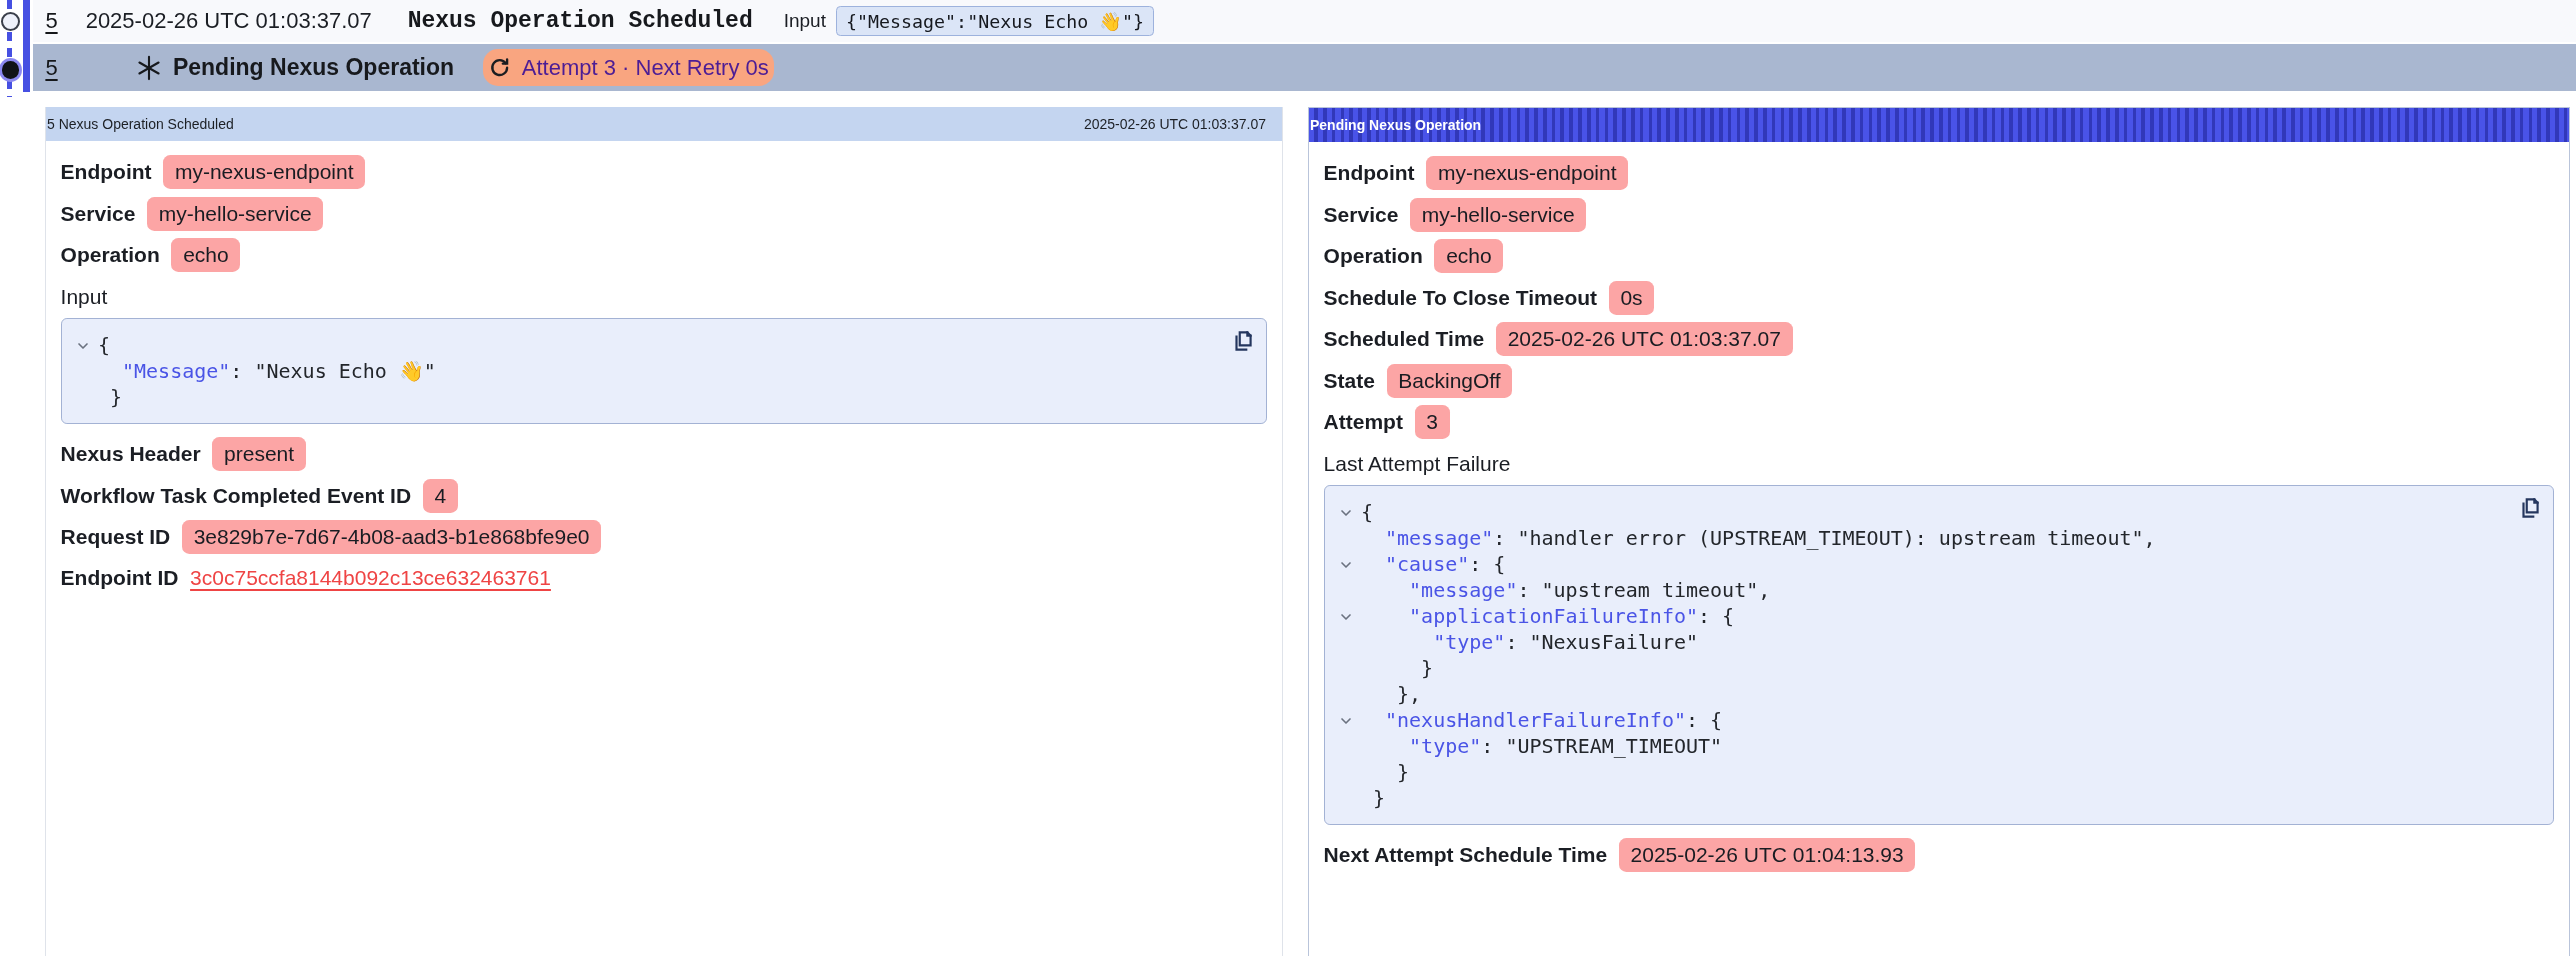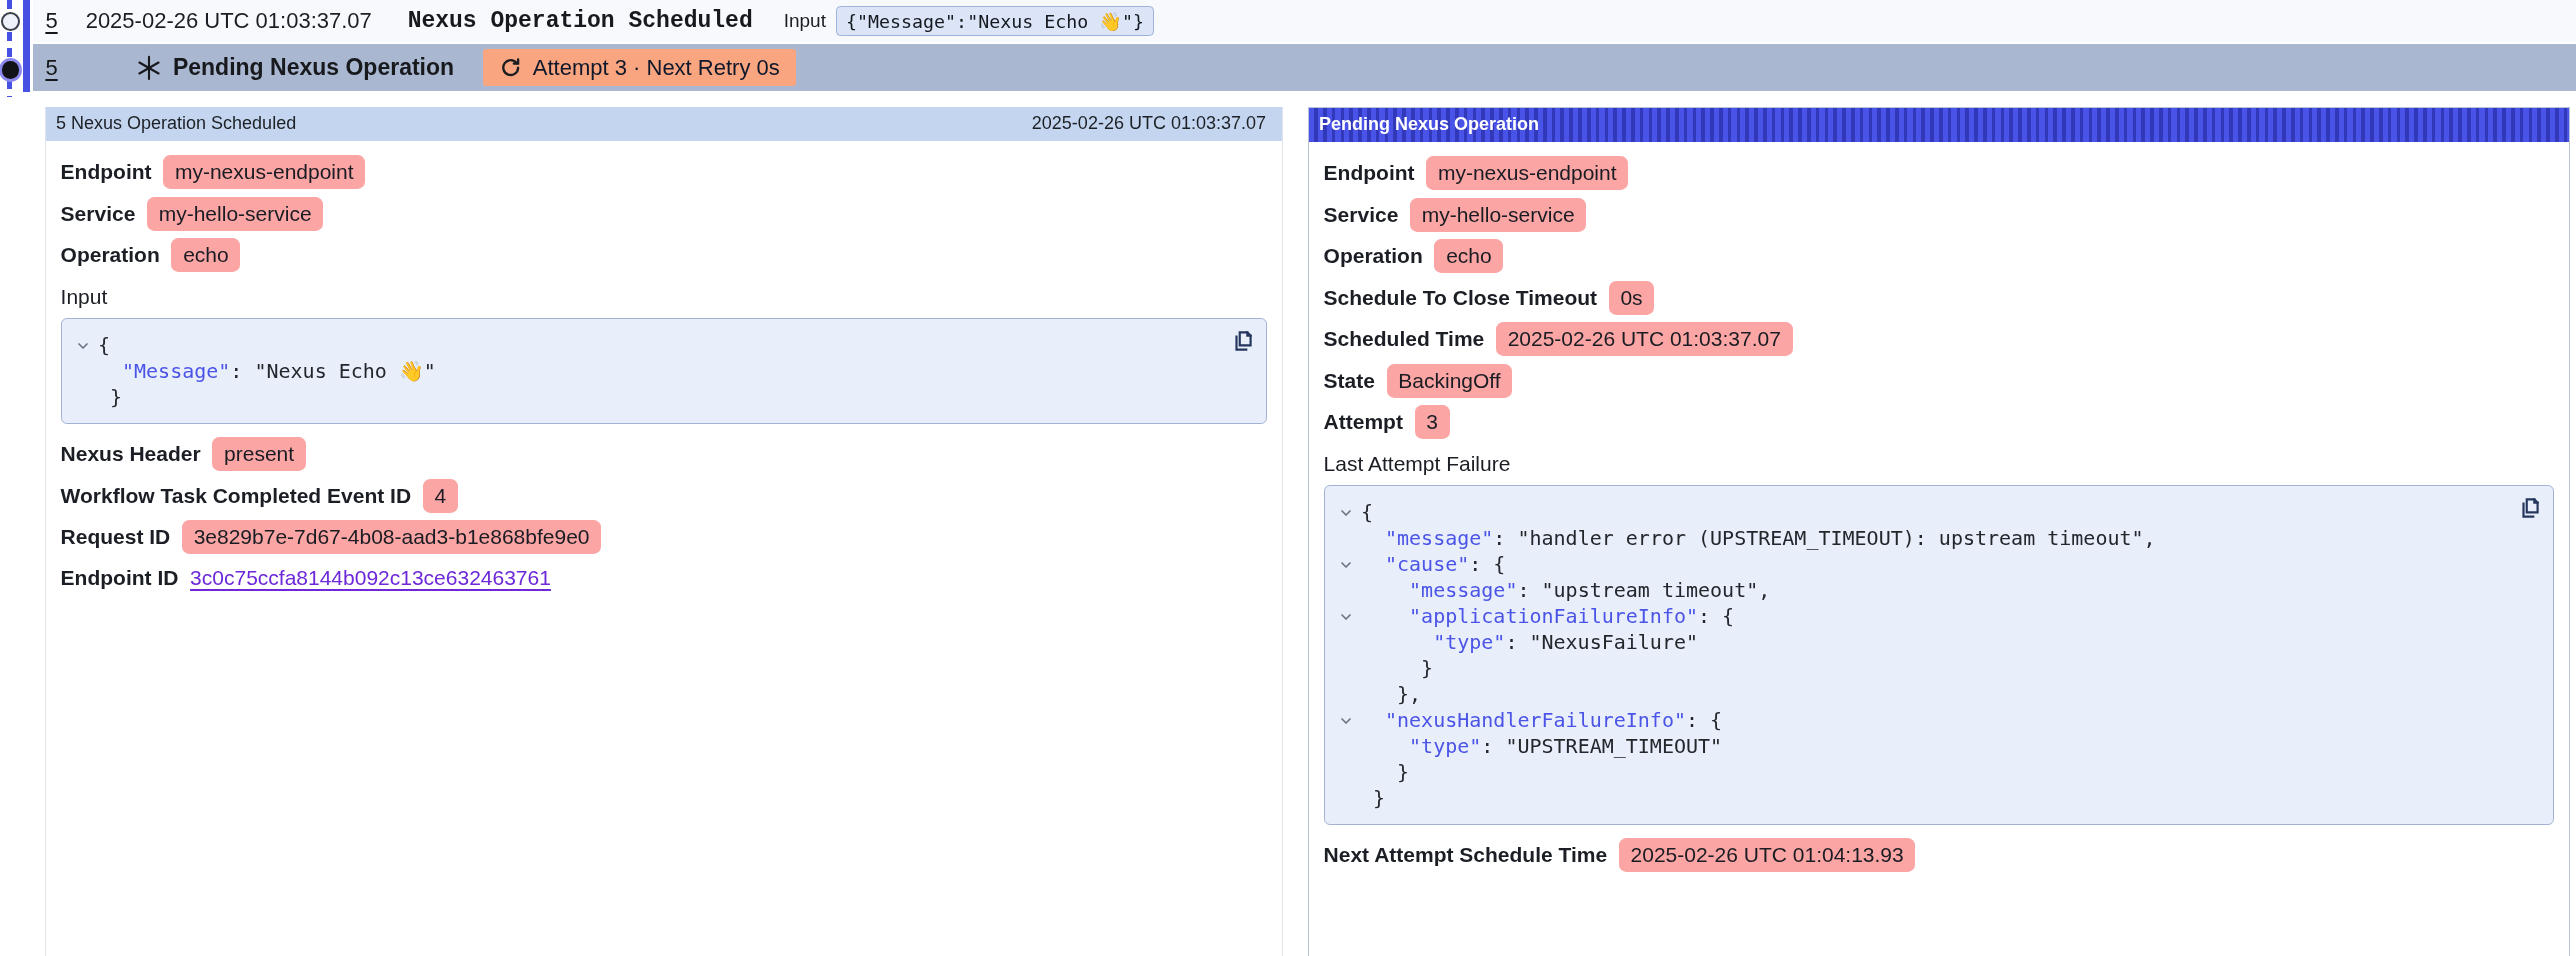--- a/index.html
+++ b/index.html
@@ -25,38 +25,38 @@
     text-underline-offset:3.7px;text-decoration-thickness:1.5px;cursor:pointer;}
   .event-time{margin-left:28px;font-size:22px;color:#1b1e24;width:289px;}
   .event-title{font-size:23px;font-weight:bold;color:#17191d;}
   .hrow-1 .event-title{margin-left:33px;font-family:Liberation Mono, monospace;}
   .event-input-label{margin-left:31px;font-size:19px;color:#1b1e24;}
   .event-input-chip{margin-left:10.3px;font-family:"DejaVu Sans Mono",monospace;font-size:18.3px;
     background:#dbe5f7;border:1.5px solid #9db2dd;border-radius:4.4px;padding:3.7px 8.8px;color:#15181e;cursor:pointer;}
   .asterisk{margin-left:77px;width:28px;height:28px;display:inline-flex;}
   .hrow-2 .event-title{margin-left:10.3px;}
   .retry-badge{margin-left:29px;display:inline-flex;align-items:center;gap:10.3px;
-    background:#f9a580;border-radius:3px;height:37px;padding:0 16px;font-size:22px;color:#0f172a;}
+    background:#f9a580;border-radius:15px;height:37px;padding:0 5px;font-size:22px;color:#4c1d95;}
   .retry-badge svg{width:23.4px;height:23.4px;}
   
   .panels{display:flex;margin-left:45px;margin-top:15.4px;gap:25px;align-items:flex-start;}
   .panel{box-sizing:border-box;height:850px;overflow:hidden;background:#ffffff;}
   .panel-left{width:1238px;border-left:1.5px solid #dfe3ea;border-right:1.5px solid #dfe3ea;border-bottom:1.5px solid #dfe3ea;}
   .panel-right{width:1262px;border:1.5px solid #b9c4da;}
   .panel-header{height:34px;display:flex;align-items:center;justify-content:space-between;
-    padding:0 16px 0 10px;font-size:18px;}
+    padding:0 16px 0 1px;font-size:14px;}
   .panel-left .panel-header{background:#c4d5f0;color:#1d2025;}
   .panel-right .panel-header{
     background:repeating-linear-gradient(90deg,#4953e8 0 5.1px,#3138b9 5.1px 8.8px);
     color:#ffffff;font-weight:bold;}
   .panel-body{padding:7.3px 14.6px 0 14.6px;}
   .field-row{display:flex;align-items:center;gap:11.7px;min-height:32px;margin:7.3px 0;}
   .field-label{font-size:21px;color:#1b1e24;font-weight:bold;}
   .chip{background:#fca5a5;border-radius:7.3px;padding:5.1px 11.7px;font-size:21px;color:#191c22;}
-  .field-link{font-size:21px;color:#6d28d9;text-decoration:underline;text-underline-offset:4.4px;
+  .field-link{font-size:21px;color:#ef4444;text-decoration:underline;text-underline-offset:4.4px;
     text-decoration-thickness:1.5px;cursor:pointer;}
   .block-label{font-size:21px;color:#1b1e24;margin:13px 0 8.8px 0;}
   
   .code-block{position:relative;background:#e9eefb;border:1.5px solid #a3b2d4;border-radius:5.9px;
     padding:13px 51px 13px 7.3px;margin-bottom:13px;}
   .code-lines{font-family:"DejaVu Sans Mono",monospace;font-size:20px;line-height:26px;color:#23262b;}
   .code-line{display:flex;align-items:flex-start;}
   .line-gutter{width:29px;flex:0 0 29px;display:inline-flex;justify-content:center;padding-top:5.9px;}
   .line-gutter svg{width:16px;height:16px;}
   .line-body{white-space:pre;}

